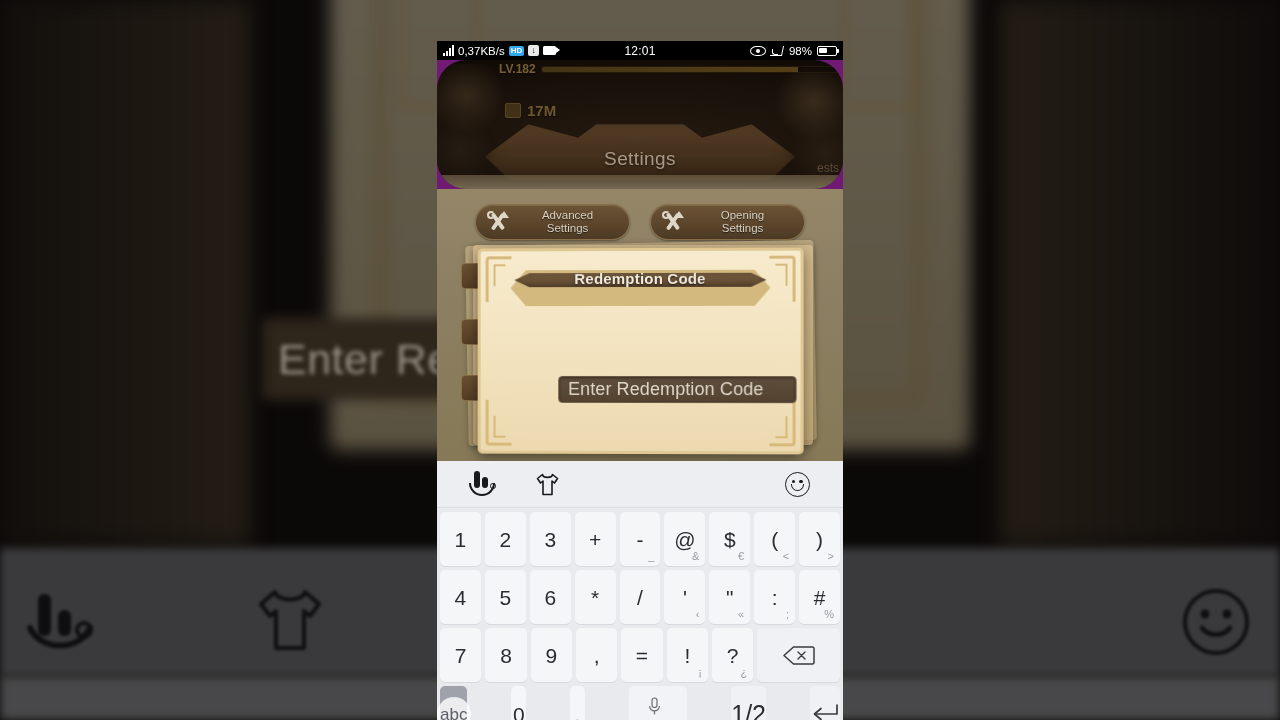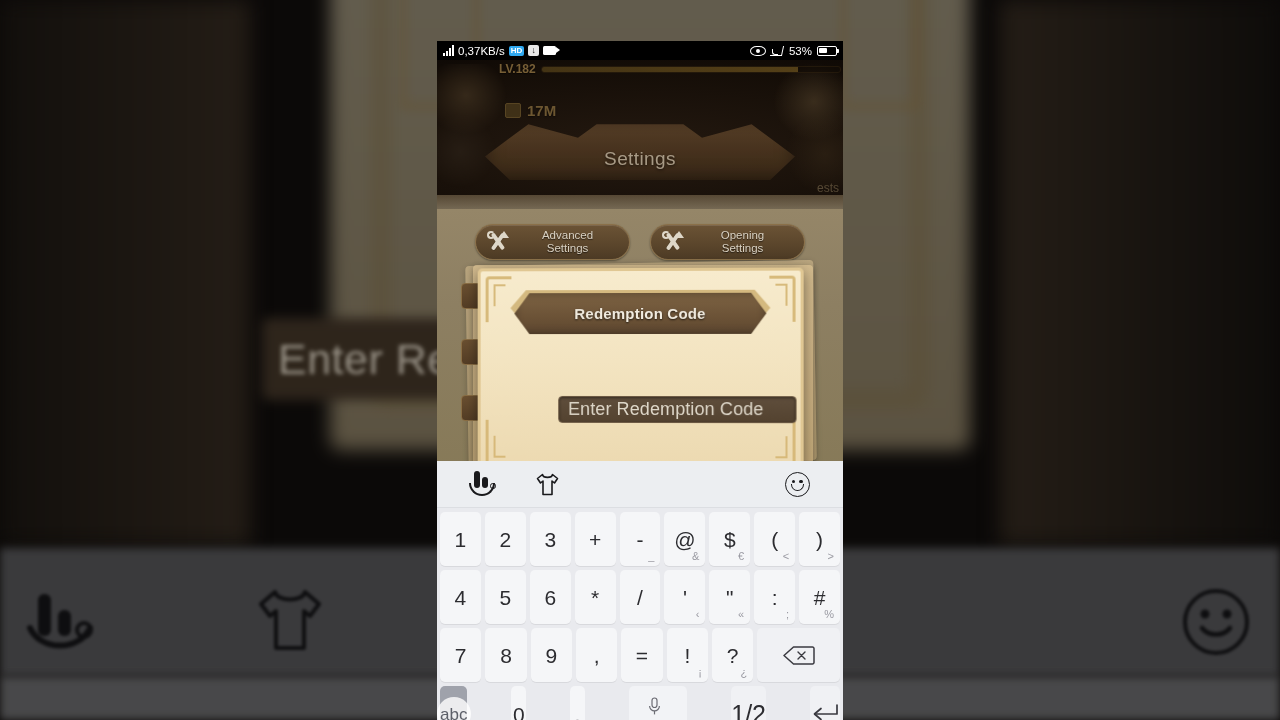--- a/index.html
+++ b/index.html
@@ -132,23 +132,24 @@
     border-bottom:1.4px solid #fff; border-radius:0 0 0 3px; }
   .batt { width:20px; height:10px; border:1.3px solid #fff; border-radius:2px;
     position:relative; }
   .batt::after{ content:""; position:absolute; right:-3px; top:2.5px;
     width:2px; height:4px; background:#fff; border-radius:0 1px 1px 0; }
   .batt i { position:absolute; left:1.2px; top:1.2px; bottom:1.2px;
     width:44%; background:#fff; border-radius:1px; display:block; }
 
   
   #game-header {
-    position:relative; height:149px; overflow:hidden;
+    position:relative; height:129px; overflow:hidden;
     background:
       radial-gradient(ellipse 120% 80% at 50% 60%, #241910 0%, #140d07 70%, #0a0604 100%);
+    border-radius: 29px;
   }
   .hdr-deco-l, .hdr-deco-r {
     position:absolute; top:4px; width:110px; height:125px; opacity:.6;
   }
   .hdr-deco-l { left:-4px;
     background: radial-gradient(ellipse 60% 50% at 30% 25%, #4a3a26 0%, transparent 62%),
                 radial-gradient(ellipse 50% 45% at 25% 70%, #2e241a 0%, transparent 65%); }
   .hdr-deco-r { right:-4px;
     background: radial-gradient(ellipse 60% 50% at 70% 30%, #50402a 0%, transparent 62%),
                 radial-gradient(ellipse 55% 50% at 80% 72%, #332617 0%, transparent 65%); }
@@ -268,25 +269,25 @@
     border-radius:0 0 4px 0; }
   .corner-in {
     position:absolute; width:12px; height:22px; border:2px solid #d6b877;
   }
   .corner.tl .corner-in { left:5px; top:5px; border-right:none; border-bottom:none; }
   .corner.tr .corner-in { right:5px; top:5px; border-left:none; border-bottom:none; }
   .corner.bl .corner-in { left:5px; bottom:5px; border-right:none; border-top:none; }
   .corner.br .corner-in { right:5px; bottom:5px; border-left:none; border-top:none; }
 
   #dlg-titlebar {
-    position:absolute; left:34px; right:34px; top:22px; height:41px;
+    position:absolute; left:34px; right:34px; top:22px; height:14px;
     background:linear-gradient(180deg,#7d6343 0%,#6b5236 60%,#5d4730 100%);
     clip-path: polygon(0% 50%, 6% 0%, 94% 0%, 100% 50%, 94% 100%, 6% 100%);
     border:0;
-    display:flex; align-items:center; justify-content:center;
+    display:flex; align-items:flex-end; justify-content:center;
     box-shadow:inset 0 0 10px rgba(0,0,0,.35);
   }
   #dlg-titlebar-edge {
     position:absolute; left:30px; right:30px; top:19px; height:36px;
     background:#d4b97f;
     clip-path: polygon(0% 50%, 6% 0%, 94% 0%, 100% 50%, 94% 100%, 6% 100%);
   }
   #dlg-title {
     color:#f2ece0; font-size:15px; font-weight:bold; letter-spacing:.2px;
     text-shadow:0 1px 2px rgba(0,0,0,.7);
@@ -409,24 +410,25 @@
           <i></i>
           <i></i>
           <i></i>
           <i></i>
         </span>
       <span>0,37KB/s</span>
       <span class="sb-badge">HD</span>
       <span class="dl-icon"></span>
       <span class="cam-icon"></span>
     </div>
+    <div class="sb-center">12:01</div>
     <div class="sb-right">
       <span class="eye"></span>
       <span class="cast"></span>
-      <span>53%</span>
+      <span>98%</span>
       <span class="batt">
           <i></i>
         </span>
     </div>
   </div>
 
   <div id="game-header">
     <div class="hdr-deco-l"></div>
     <div class="hdr-deco-r"></div>
 

